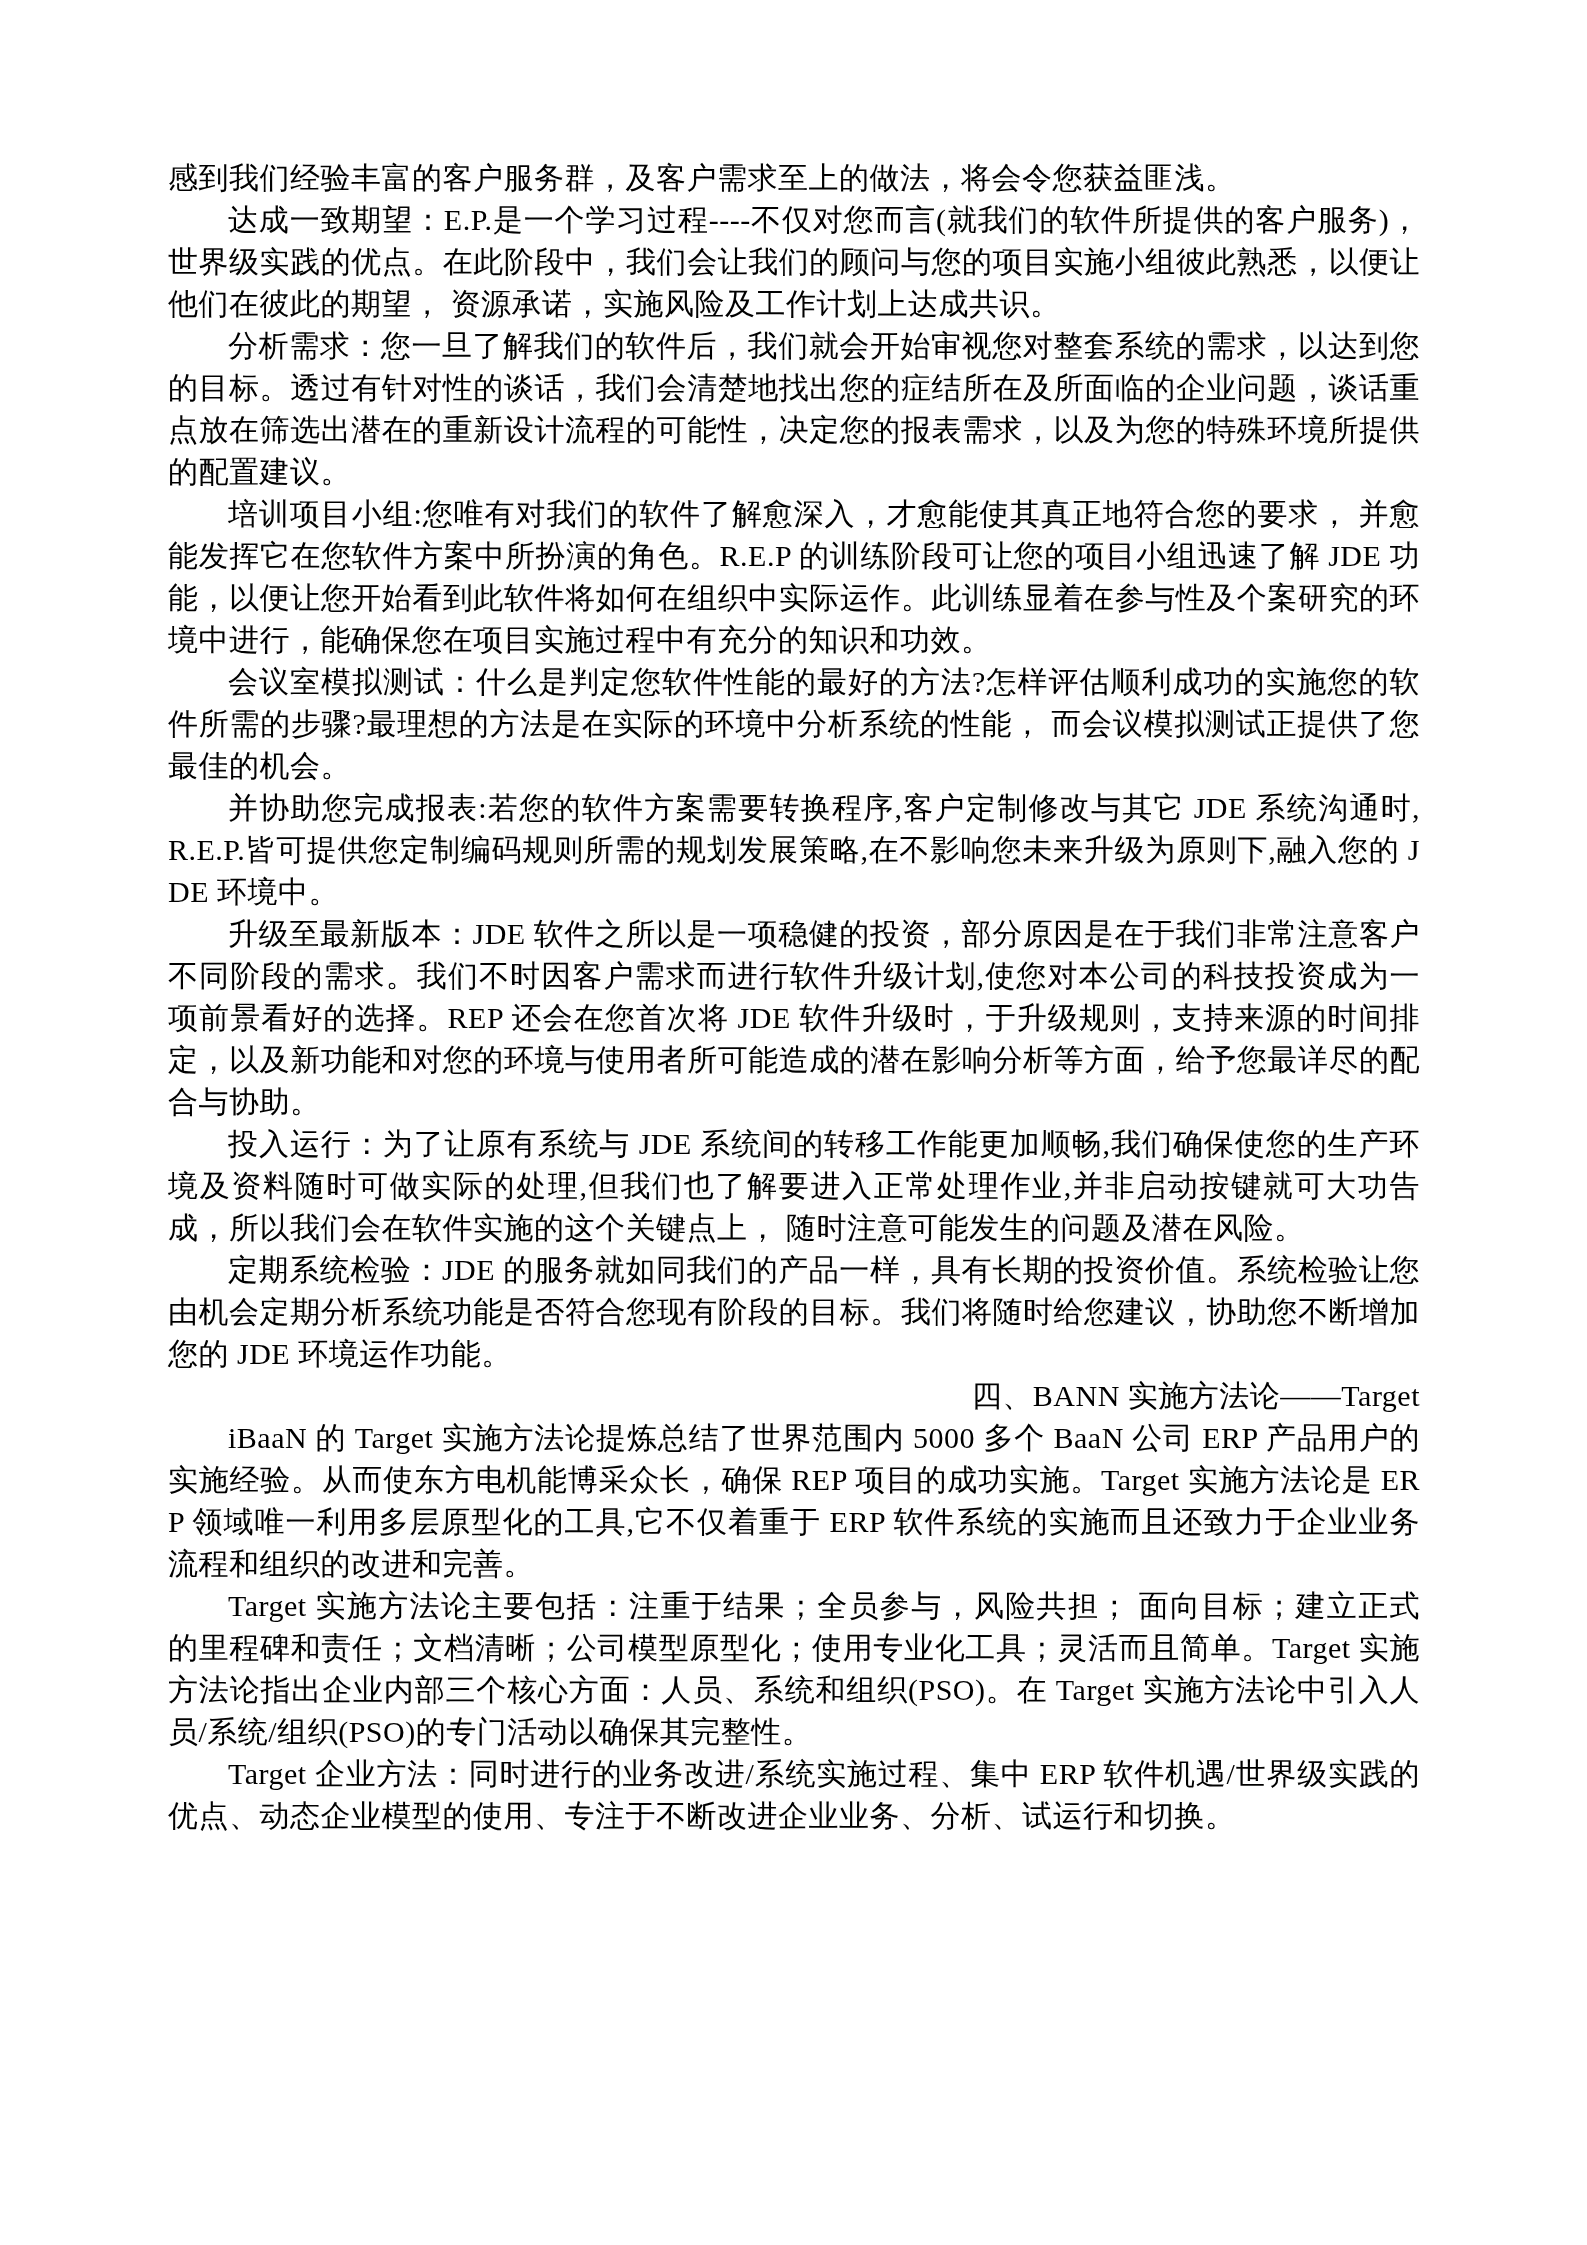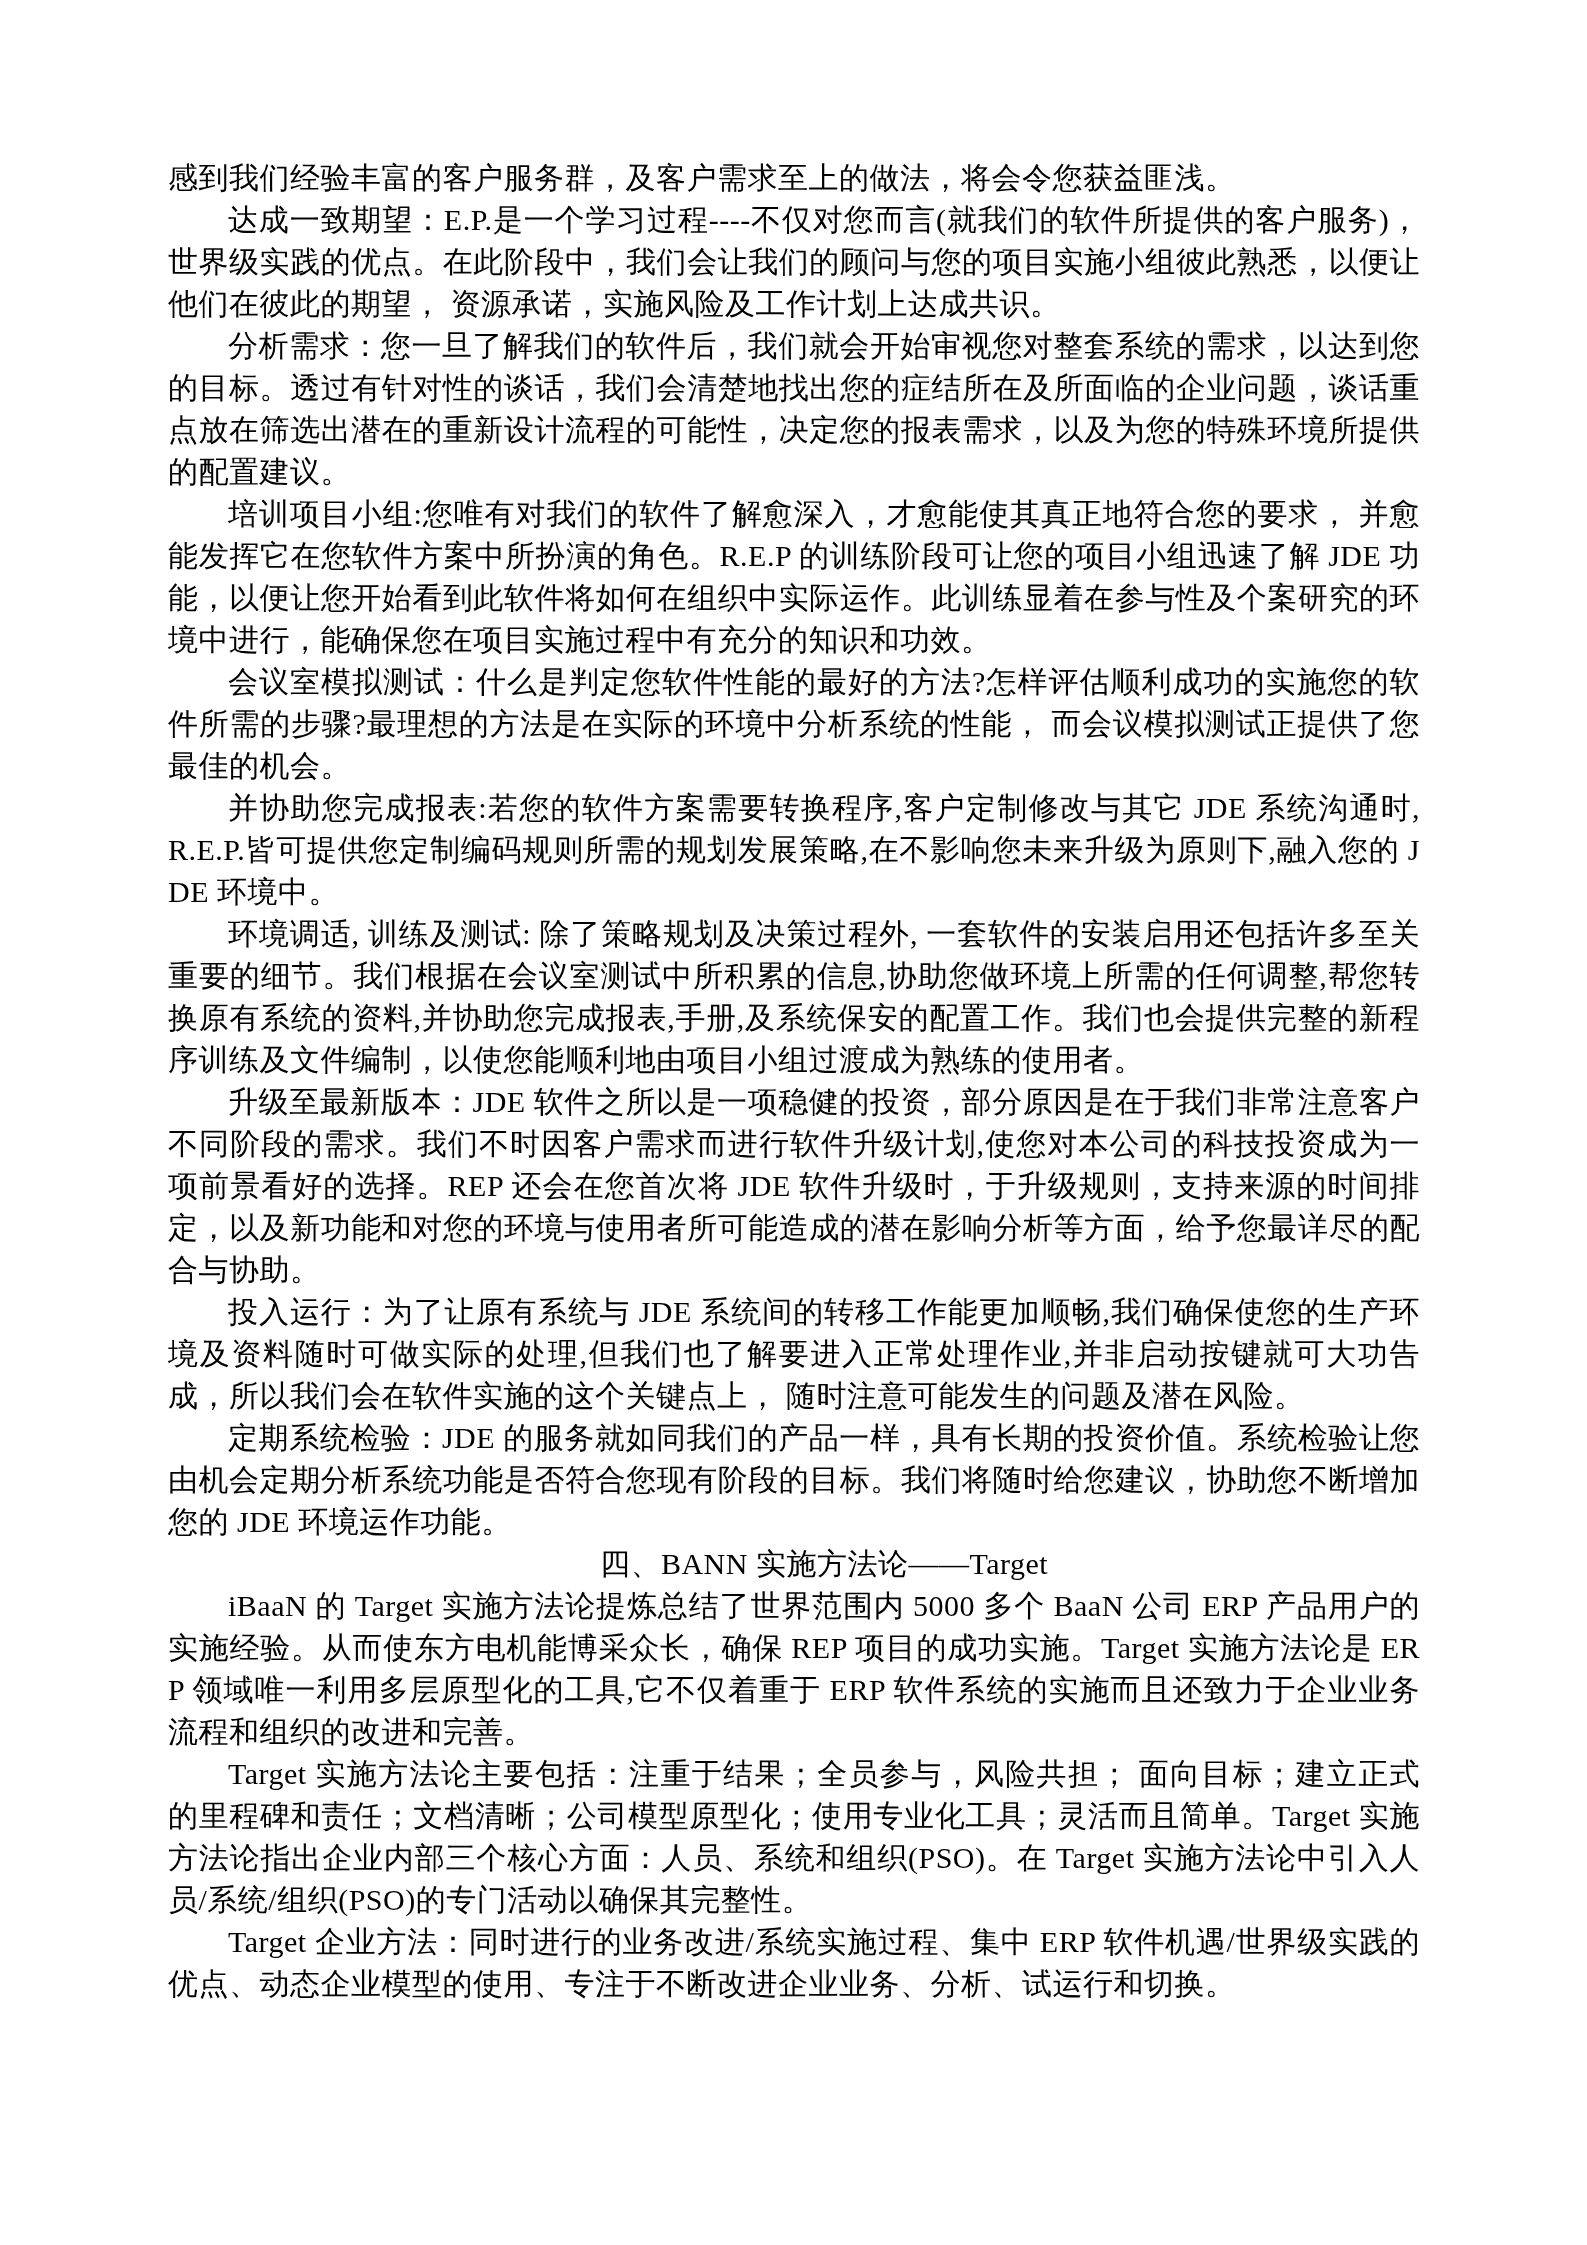--- a/index.html
+++ b/index.html
@@ -27,34 +27,33 @@
     text-align: justify;
     text-indent: 2em;
     letter-spacing: 0.5px;
     word-break: break-all;
   }
   .page p.no-indent {
     text-indent: 0;
     margin-top: 37px;
   }
   .page p.heading {
-    text-align: center;
+    text-align: right;
   }
 </style>
 </head>
 <body>
 
 <div class="page">
   <p class="no-indent">感到我们经验丰富的客户服务群，及客户需求至上的做法，将会令您获益匪浅。</p>
   <p>达成一致期望：E.P.是一个学习过程----不仅对您而言(就我们的软件所提供的客户服务)，世界级实践的优点。在此阶段中，我们会让我们的顾问与您的项目实施小组彼此熟悉，以便让他们在彼此的期望， 资源承诺，实施风险及工作计划上达成共识。</p>
   <p>分析需求：您一旦了解我们的软件后，我们就会开始审视您对整套系统的需求，以达到您的目标。透过有针对性的谈话，我们会清楚地找出您的症结所在及所面临的企业问题，谈话重点放在筛选出潜在的重新设计流程的可能性，决定您的报表需求，以及为您的特殊环境所提供的配置建议。</p>
   <p>培训项目小组:您唯有对我们的软件了解愈深入，才愈能使其真正地符合您的要求， 并愈能发挥它在您软件方案中所扮演的角色。R.E.P 的训练阶段可让您的项目小组迅速了解 JDE 功能，以便让您开始看到此软件将如何在组织中实际运作。此训练显着在参与性及个案研究的环境中进行，能确保您在项目实施过程中有充分的知识和功效。</p>
   <p>会议室模拟测试：什么是判定您软件性能的最好的方法?怎样评估顺利成功的实施您的软件所需的步骤?最理想的方法是在实际的环境中分析系统的性能， 而会议模拟测试正提供了您最佳的机会。</p>
   <p>并协助您完成报表:若您的软件方案需要转换程序,客户定制修改与其它 JDE 系统沟通时, R.E.P.皆可提供您定制编码规则所需的规划发展策略,在不影响您未来升级为原则下,融入您的 JDE 环境中。</p>
-  <p>环境调适, 训练及测试: 除了策略规划及决策过程外, 一套软件的安装启用还包括许多至关重要的细节。我们根据在会议室测试中所积累的信息,协助您做环境上所需的任何调整,帮您转换原有系统的资料,并协助您完成报表,手册,及系统保安的配置工作。我们也会提供完整的新程序训练及文件编制，以使您能顺利地由项目小组过渡成为熟练的使用者。</p>
   <p>升级至最新版本：JDE 软件之所以是一项稳健的投资，部分原因是在于我们非常注意客户不同阶段的需求。我们不时因客户需求而进行软件升级计划,使您对本公司的科技投资成为一项前景看好的选择。REP 还会在您首次将 JDE 软件升级时，于升级规则，支持来源的时间排定，以及新功能和对您的环境与使用者所可能造成的潜在影响分析等方面，给予您最详尽的配合与协助。</p>
   <p>投入运行：为了让原有系统与 JDE 系统间的转移工作能更加顺畅,我们确保使您的生产环境及资料随时可做实际的处理,但我们也了解要进入正常处理作业,并非启动按键就可大功告成，所以我们会在软件实施的这个关键点上， 随时注意可能发生的问题及潜在风险。</p>
   <p>定期系统检验：JDE 的服务就如同我们的产品一样，具有长期的投资价值。系统检验让您由机会定期分析系统功能是否符合您现有阶段的目标。我们将随时给您建议，协助您不断增加您的 JDE 环境运作功能。</p>
   <p class="heading">四、BANN 实施方法论——Target</p>
   <p>iBaaN 的 Target 实施方法论提炼总结了世界范围内 5000 多个 BaaN 公司 ERP 产品用户的实施经验。从而使东方电机能博采众长，确保 REP 项目的成功实施。Target 实施方法论是 ERP 领域唯一利用多层原型化的工具,它不仅着重于 ERP 软件系统的实施而且还致力于企业业务流程和组织的改进和完善。</p>
   <p>Target 实施方法论主要包括：注重于结果；全员参与，风险共担； 面向目标；建立正式的里程碑和责任；文档清晰；公司模型原型化；使用专业化工具；灵活而且简单。Target 实施方法论指出企业内部三个核心方面：人员、系统和组织(PSO)。在 Target 实施方法论中引入人员/系统/组织(PSO)的专门活动以确保其完整性。</p>
   <p>Target 企业方法：同时进行的业务改进/系统实施过程、集中 ERP 软件机遇/世界级实践的优点、动态企业模型的使用、专注于不断改进企业业务、分析、试运行和切换。</p>
 </div>
 
 </body></html>

